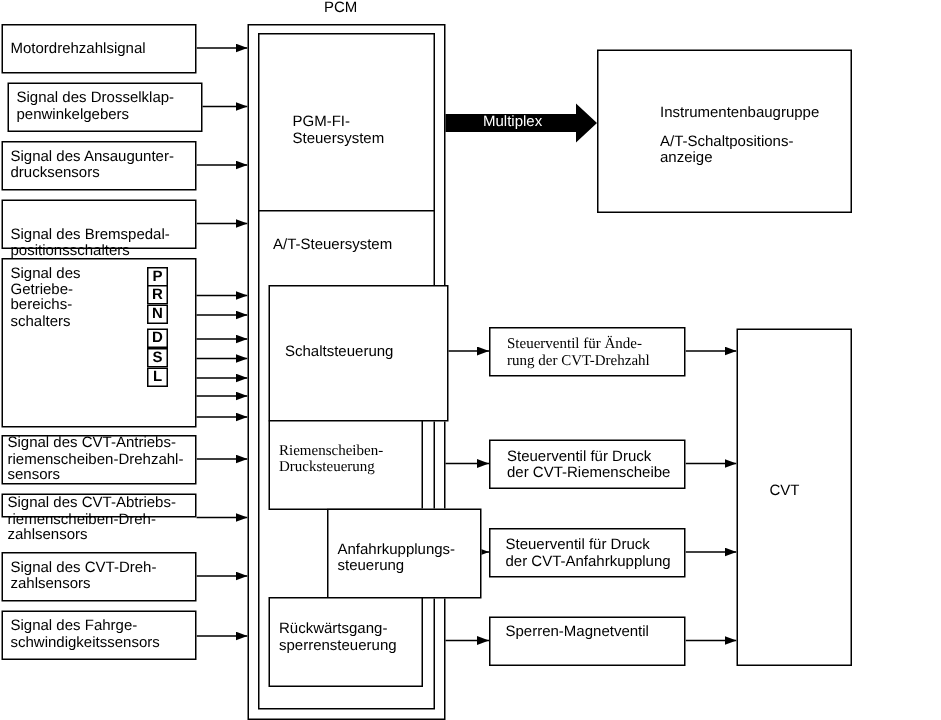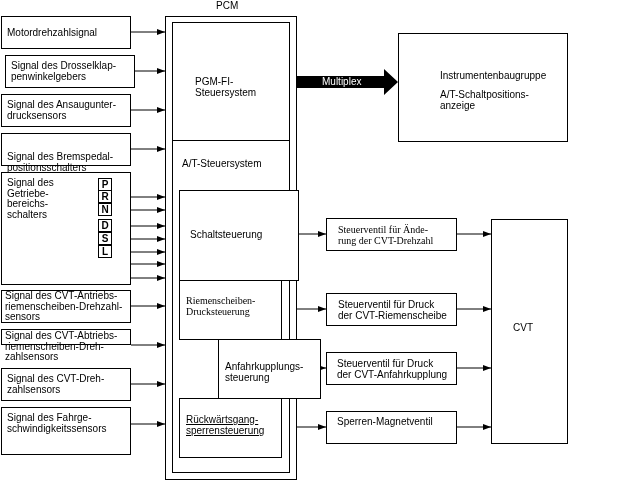--- a/index.html
+++ b/index.html
@@ -81,21 +81,21 @@
 </div>
 <div class="box" style="left:179px;top:280px;width:103px;height:60px;">
   <div class="lbl" style="position:absolute;left:6px;top:15px;font-family:Liberation Serif, serif;">Riemenscheiben-
 Drucksteuerung</div>
 </div>
 <div class="box" style="left:179px;top:339px;width:103px;height:60px;margin-left:39px;">
   <div class="lbl" style="position:absolute;left:6px;top:22px;">Anfahrkupplungs-
 steuerung</div>
 </div>
 <div class="box" style="left:179px;top:398px;width:103px;height:60px;">
-  <div class="lbl" style="position:absolute;left:6px;top:16px;text-decoration:underline;">Rückwärtsgang-
+  <div class="lbl" style="position:absolute;left:6px;top:16px;">Rückwärtsgang-
 sperrensteuerung</div>
 </div>
 
 <div class="box" style="left:1px;top:16px;width:130px;height:33px;">
   <div class="lbl" style="position:absolute;left:5px;top:11px;">Motordrehzahlsignal</div>
 </div>
 <div class="box" style="left:5px;top:55px;width:130px;height:33px;">
   <div class="lbl" style="position:absolute;left:5px;top:5px;">Signal des Drosselklap-
 penwinkelgebers</div>
 </div>
@@ -128,21 +128,21 @@
 </div>
 <div class="box" style="left:1px;top:329px;width:130px;height:16px;">
   <div class="lbl" style="position:absolute;left:3px;top:1px;">Signal des CVT-Abtriebs-
 riemenscheiben-Dreh-
 zahlsensors</div>
 </div>
 <div class="box" style="left:1px;top:368px;width:130px;height:33px;">
   <div class="lbl" style="position:absolute;left:5px;top:5px;">Signal des CVT-Dreh-
 zahlsensors</div>
 </div>
-<div class="box" style="left:1px;top:407px;width:130px;height:48px;">
+<div class="box" style="left:1px;top:407px;width:130px;height:33px;">
   <div class="lbl" style="position:absolute;left:5px;top:5px;">Signal des Fahrge-
 schwindigkeitssensors</div>
 </div>
 
 <div class="txt" style="left:322px;top:77px;color:#fff;">Multiplex</div>
 
 <div class="box" style="left:398px;top:33px;width:170px;height:109px;">
   <div class="lbl" style="position:absolute;left:41px;top:37px;">Instrumentenbaugruppe</div>
   <div class="lbl" style="position:absolute;left:41px;top:56px;">A/T-Schaltpositions-
 anzeige</div>

